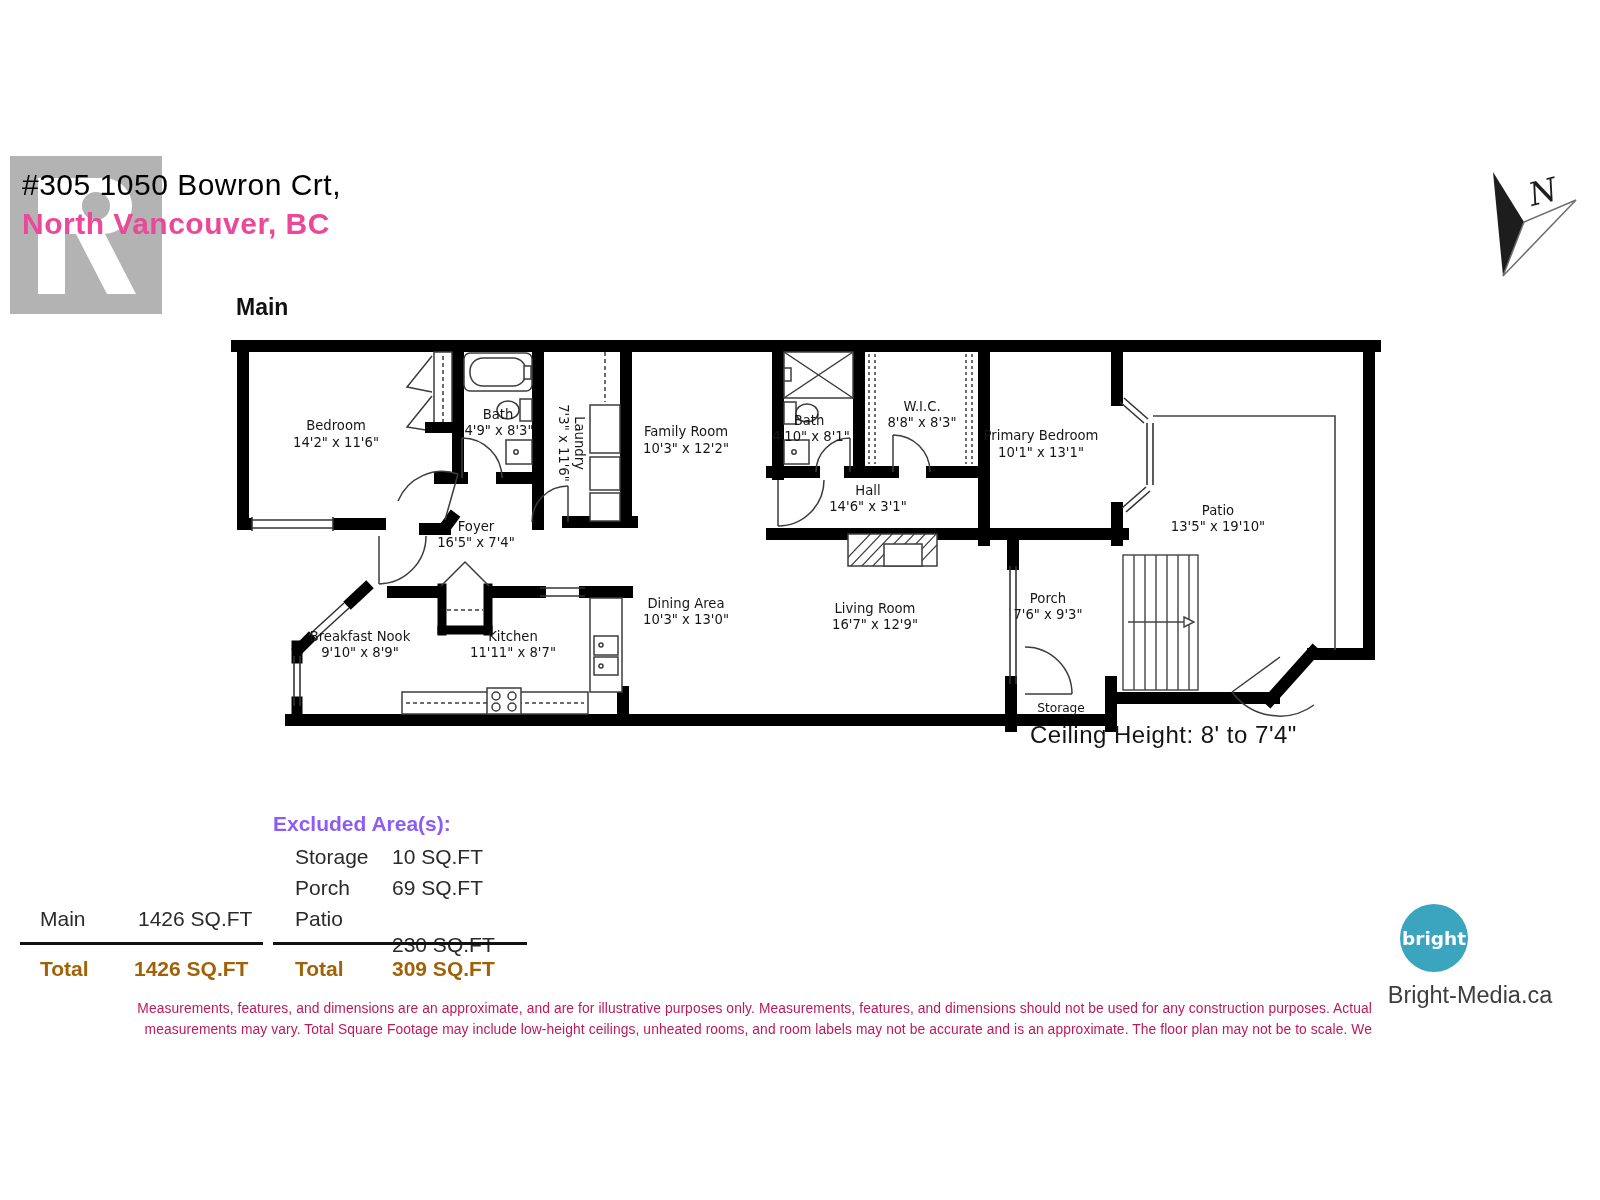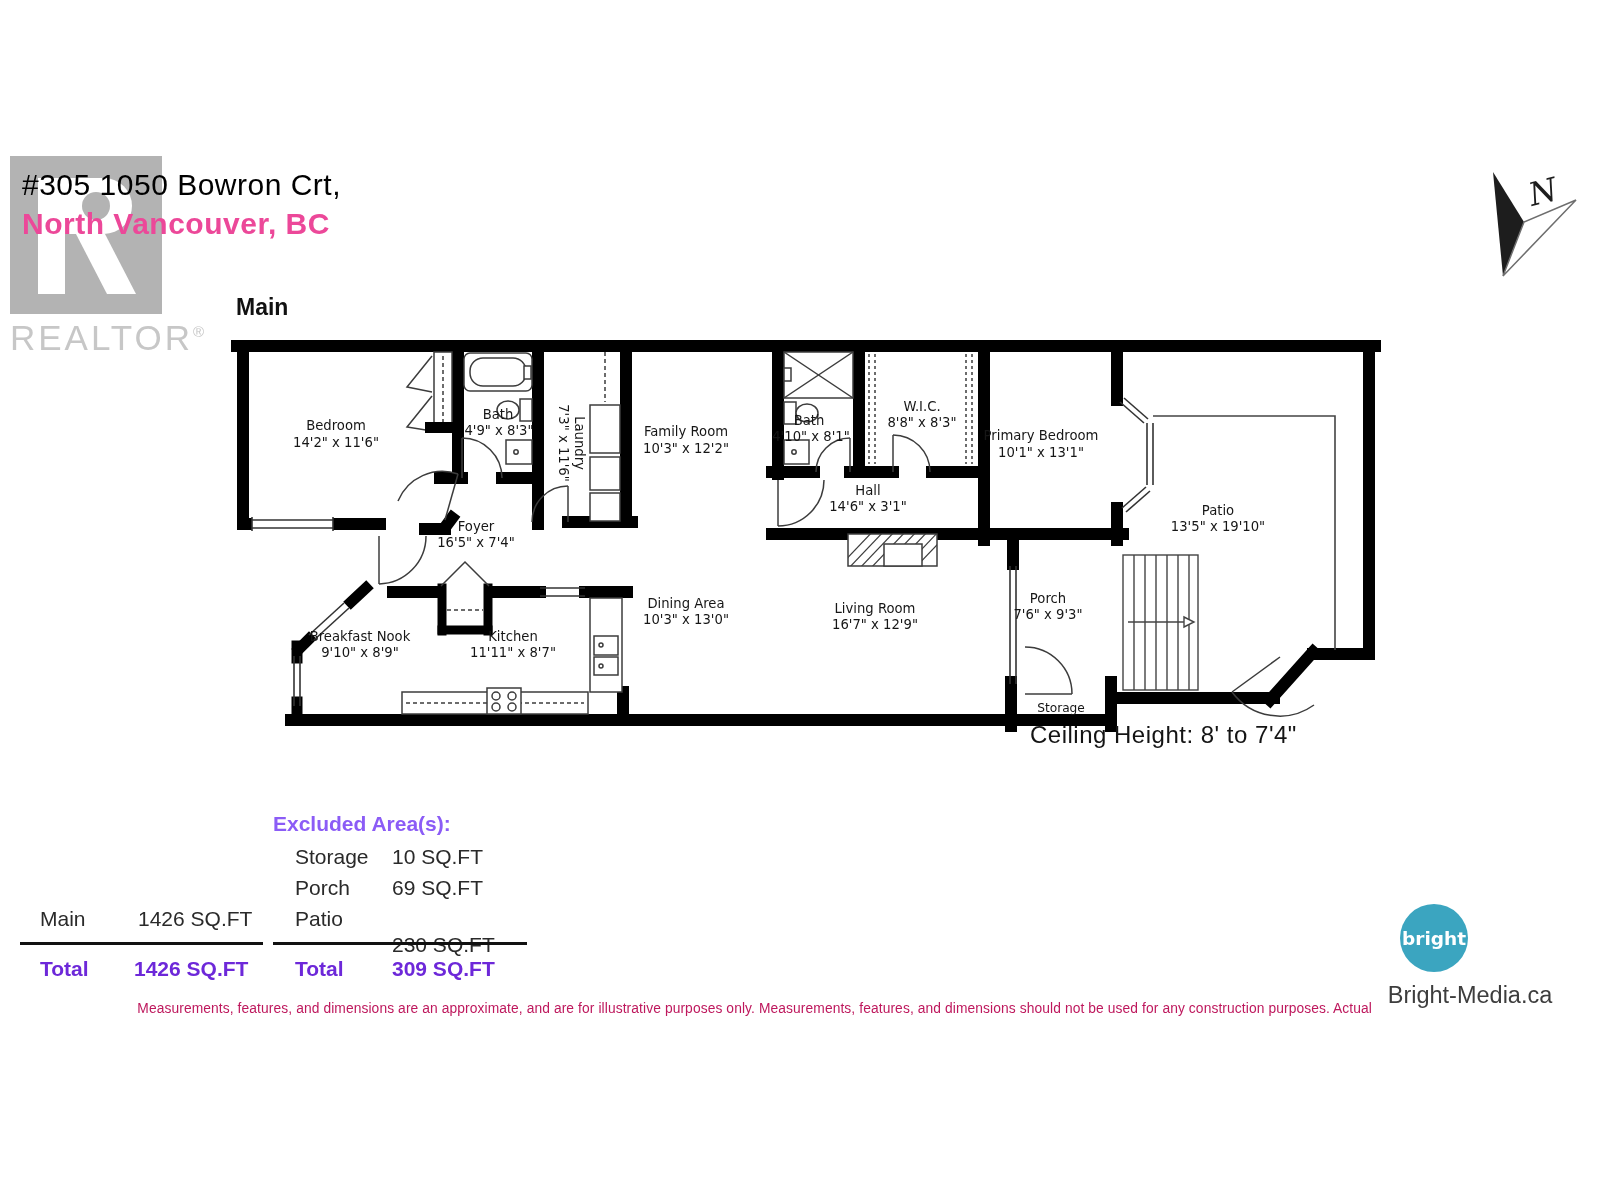--- a/index.html
+++ b/index.html
@@ -11,21 +11,21 @@
   #watermark{left:10px;top:156px;width:220px;height:210px;}
   #realtor-word{position:absolute;left:0px;top:162px;font-size:35px;letter-spacing:3px;
                 color:#c7c7c7;font-weight:400;}
   #realtor-word sup{font-size:15px;}
   
   #addr1{left:22px;top:168px;font-size:30px;letter-spacing:.5px;font-weight:400;color:#000000;}
   #addr2{left:22px;top:207px;font-size:30px;letter-spacing:.5px;font-weight:700;color:#ec4899;}
   #floor-label{left:236px;top:294px;font-size:23px;font-weight:700;color:#111;}
   
   .t-cell{position:absolute;font-size:21px;color:#2a2a2a;white-space:nowrap;}
-  .t-bold{font-weight:700;color:#6d28d9;}
+  .t-bold{font-weight:700;color:#a16207;}
   .t-line{position:absolute;border-top:3px solid #111;height:0;}
   #x-title{left:273px;top:812px;font-size:21px;font-weight:700;color:#8b5cf6;}
   
   #disclaimer{left:22px;top:999px;width:1350px;font-size:13.8px;line-height:20.5px;
               color:#be185d;letter-spacing:.1px;text-align:right;}
   
   #bright-logo{left:1354px;top:900px;}
   #bright-site{left:1330px;top:982px;width:280px;text-align:center;font-size:23.5px;color:#3d3d3d;}
 </style>
 </head>
@@ -34,21 +34,20 @@
 <div id="stage">
 
   <div class="abs" id="watermark">
     <svg width="170" height="160">
       <rect x="0" y="0" width="152" height="158" fill="#b3b3b3"></rect>
       <rect x="28" y="22" width="27" height="116" fill="#fff"></rect>
       <path d="M55,22 h39 a28,28 0 0 1 0,56 h-39 z" fill="#fff"></path>
       <circle cx="86" cy="50" r="14" fill="#b3b3b3"></circle>
       <polygon points="66,78 95,78 126,138 97,138" fill="#fff"></polygon>
     </svg>
-    <div id="realtor-word"><span>REALTOR</span><sup>®</sup></div>
   </div>
 
   <div class="abs" id="addr1">#305 1050 Bowron Crt,</div>
   <div class="abs" id="addr2">North Vancouver, BC</div>
   <div class="abs" id="floor-label">Main</div>
 
   <svg id="plan-svg" width="1600" height="1200" viewBox="0 0 1600 1200">
     <defs>
       <clipPath id="fp-clip">
           <rect x="848" y="534" width="89" height="32"></rect>
@@ -340,20 +339,21 @@
     <div class="t-cell" style="left:392px;top:876px">69 SQ.FT</div>
     <div class="t-cell" style="left:295px;top:907px">Patio</div>
     <div class="t-cell" style="left:392px;top:933px">230 SQ.FT</div>
     <div class="t-line" style="left:273px;top:942px;width:254px"></div>
     <div class="t-cell t-bold" style="left:295px;top:957px">Total</div>
     <div class="t-cell t-bold" style="left:392px;top:957px">309 SQ.FT</div>
   </div>
 
   <div class="abs" id="disclaimer">
     <div>Measurements, features, and dimensions are an approximate, and are for illustrative purposes only. Measurements, features, and dimensions should not be used for any construction purposes. Actual</div>
+    <div>measurements may vary. Total Square Footage may include low-height ceilings, unheated rooms, and room labels may not be accurate and is an approximate. The floor plan may not be to scale. We</div>
   </div>
 
   <div class="abs" id="bright-logo">
     <svg width="160" height="80">
       <circle cx="80" cy="38" r="34" fill="#3BA5C0"></circle>
       <text x="80" y="45" text-anchor="middle" font-family="DejaVu Sans, sans-serif" font-weight="700" font-size="18.5" fill="#ffffff">bright</text>
     </svg>
   </div>
   <div class="abs" id="bright-site">Bright-Media.ca</div>
 

